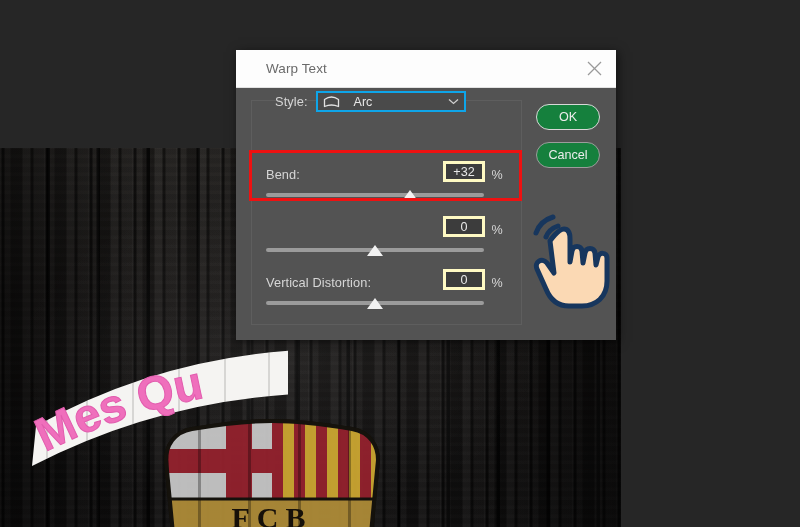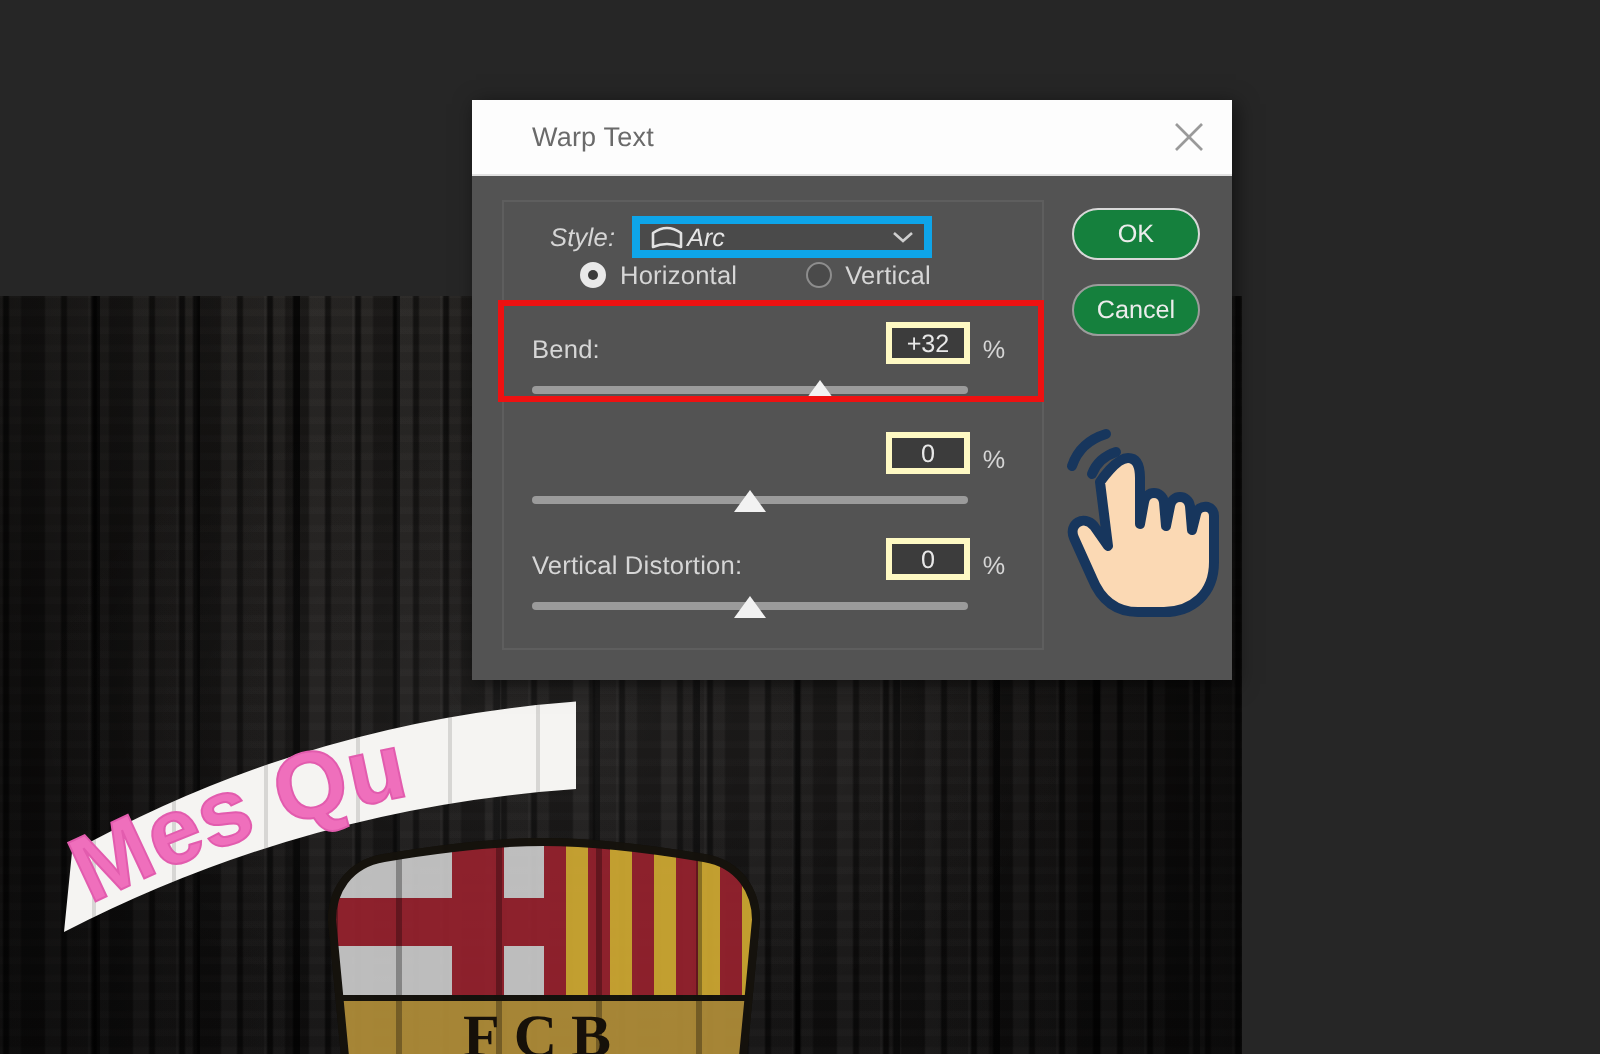--- a/index.html
+++ b/index.html
@@ -115,32 +115,31 @@
   .row-label {
     font-size: 12.8px;
     color: #d6d6d6;
     letter-spacing: .1px;
     white-space: nowrap;
   }
 
   
   #style-row {
     position: absolute;
-    left: 39px; top: 20px;
+    left: 39px; top: 3px;
     display: flex; align-items: center; gap: 8px;
     z-index: 3;
-    font-style: italic;
   }
   #style-select {
     width: 150px; height: 21px;
     background: #4a4a4a;
-    border: 4px solid #0ea5e9;
+    border: 2px solid #0ea5e9;
     display: flex; align-items: center;
     padding: 0 5px;
-    gap: 2px;
+    gap: 14px;
   }
   #style-select .sel-text {
     font-size: 12.5px; color: #e6e6e6;
   }
   #style-caret {
     margin-left: auto;
     color: #cfcfcf;
     display: flex; align-items: center;
   }
   .arc-glyph { display: block; }
@@ -360,30 +359,20 @@
           </svg>
           <span class="sel-text">Arc</span>
           <span id="style-caret">
             <svg width="11" height="7" viewBox="0 0 11 7">
               <path d="M1 1.5 L5.5 5.5 L10 1.5" fill="none" stroke="#cfcfcf" stroke-width="1.3"></path>
             </svg>
           </span>
         </div>
       </div>
 
-      <div id="orient-row">
-        <div class="radio on">
-          <span class="dot"></span>
-          <span class="row-label">Horizontal</span>
-        </div>
-        <div class="radio">
-          <span class="dot"></span>
-          <span class="row-label">Vertical</span>
-        </div>
-      </div>
 
       <div class="slider-block" id="bend-block">
         <div class="sb-head">
           <span class="row-label">Bend:</span>
           <span class="sb-field">+32</span>
           <span class="sb-pct">%</span>
         </div>
         <div class="sb-track-wrap">
           <div class="sb-track"></div>
           <div class="sb-thumb" id="bend-thumb" style="left: 143.88px;"></div>

